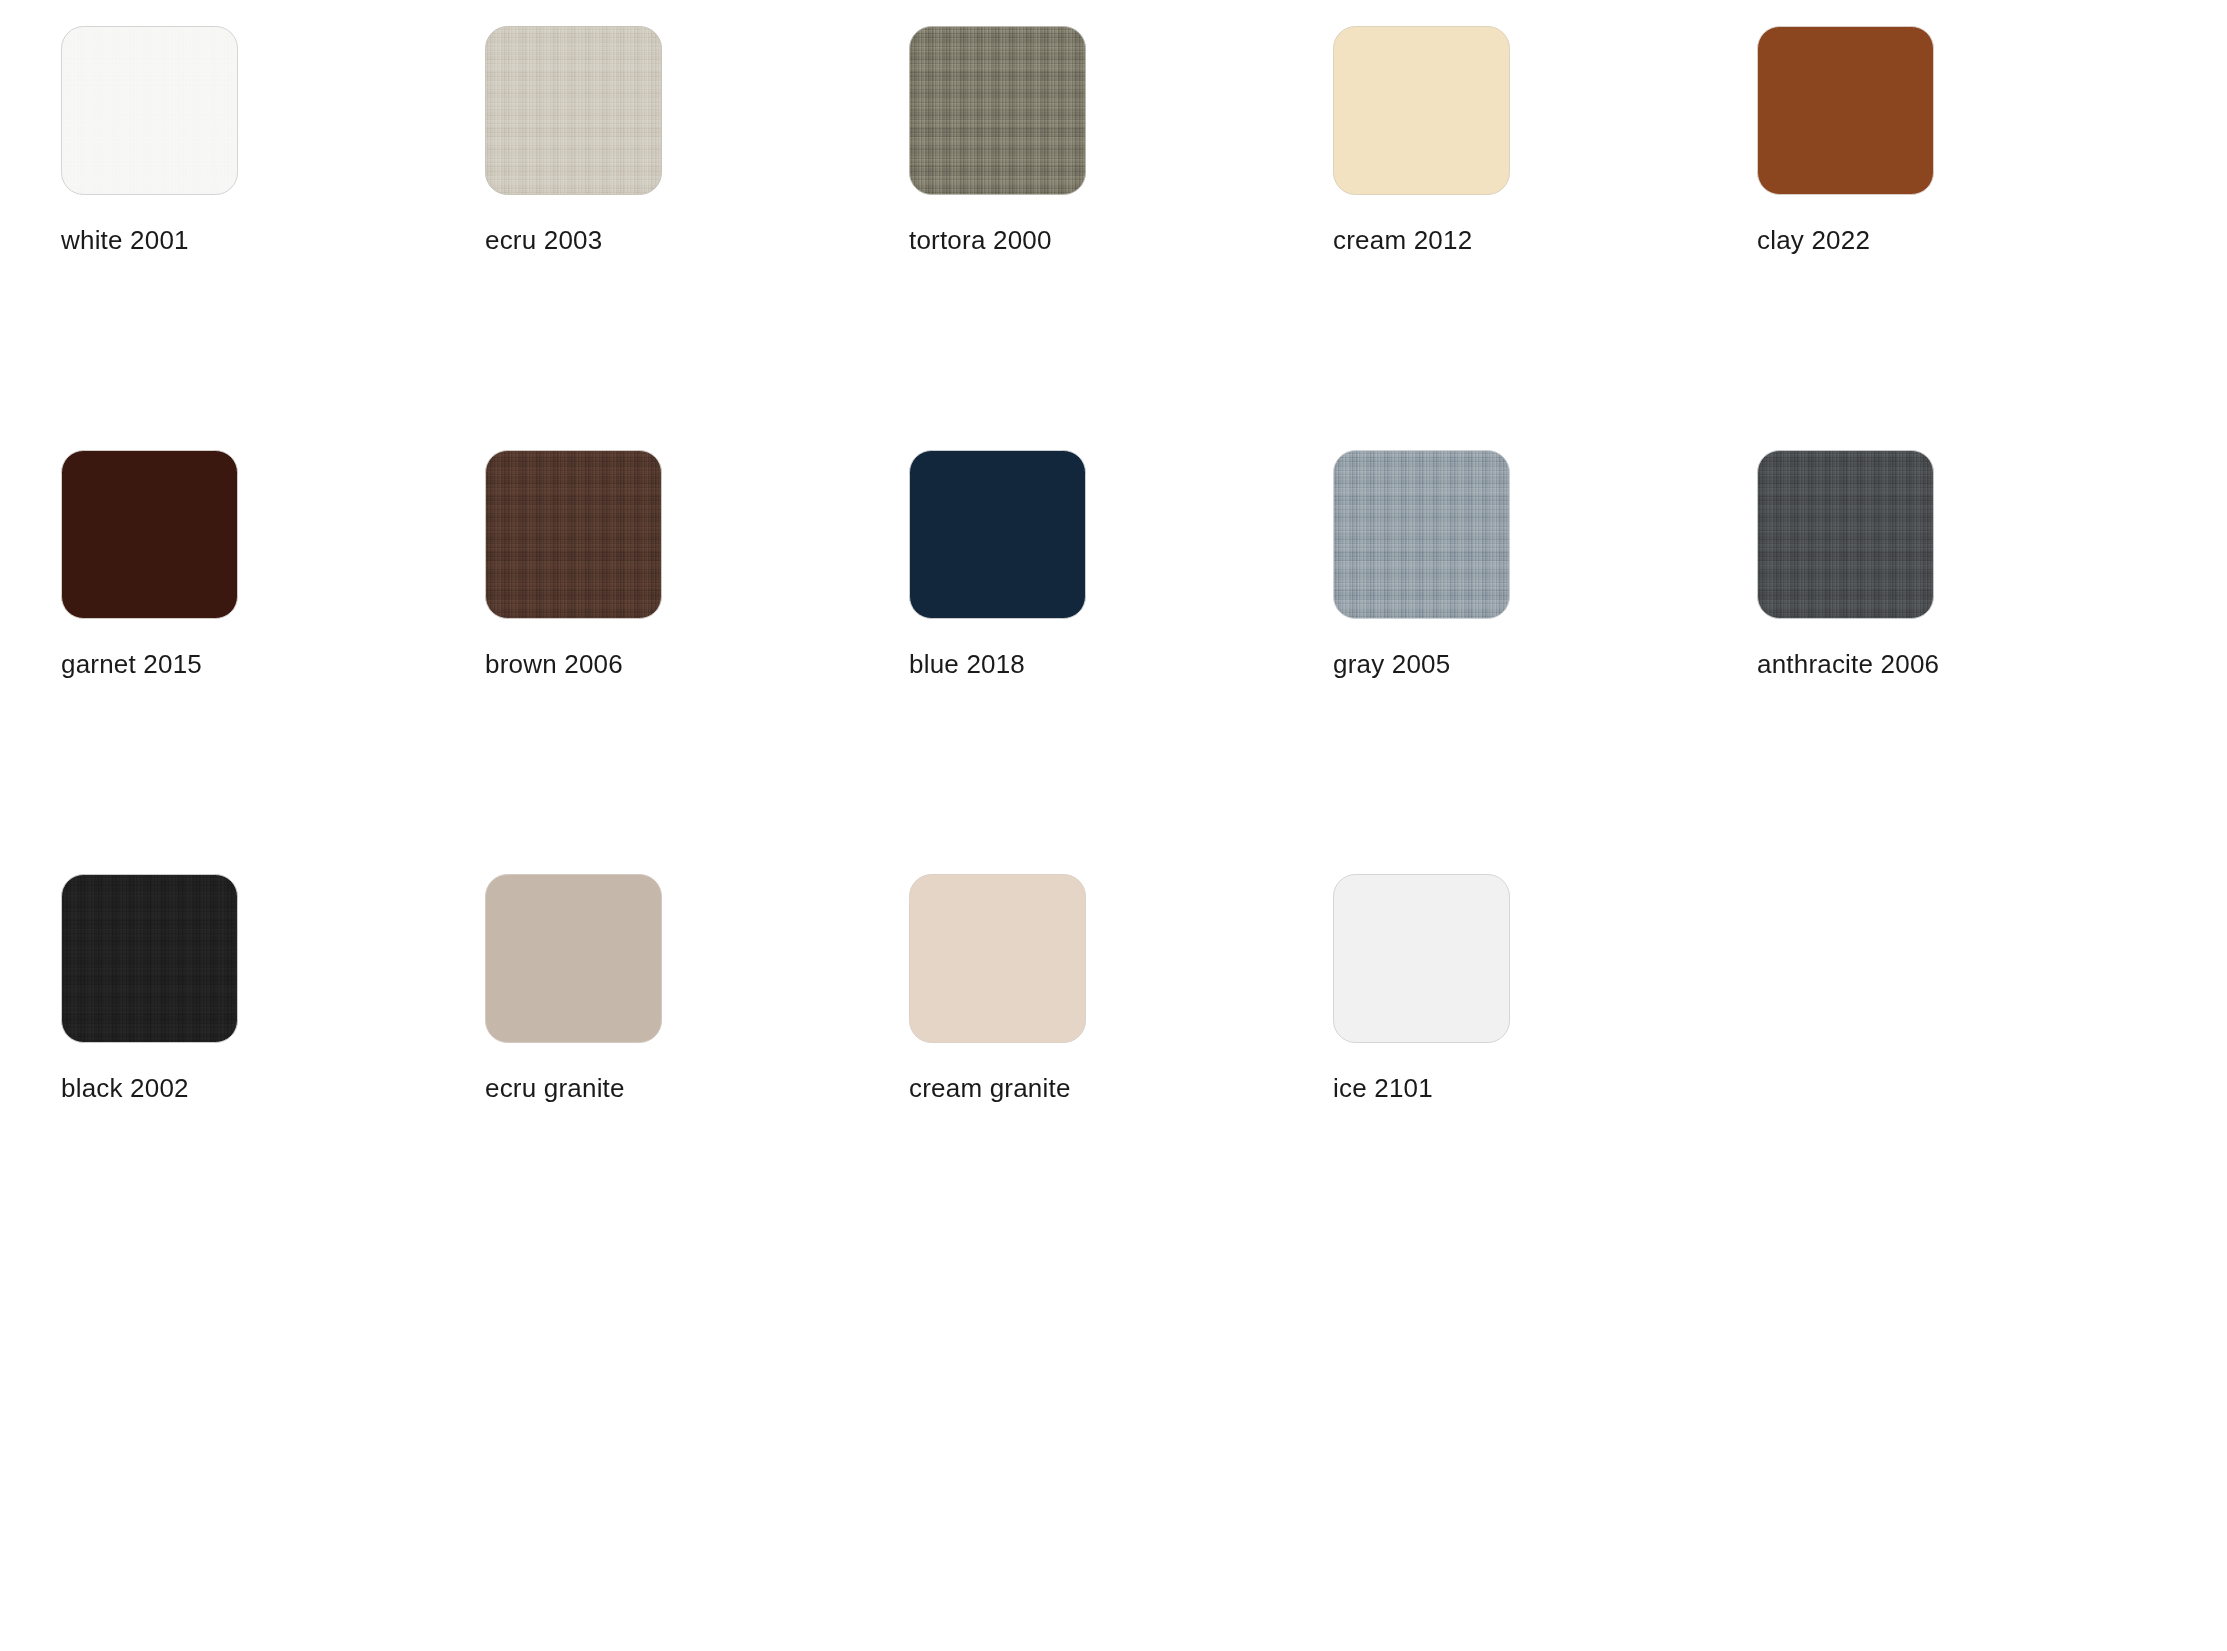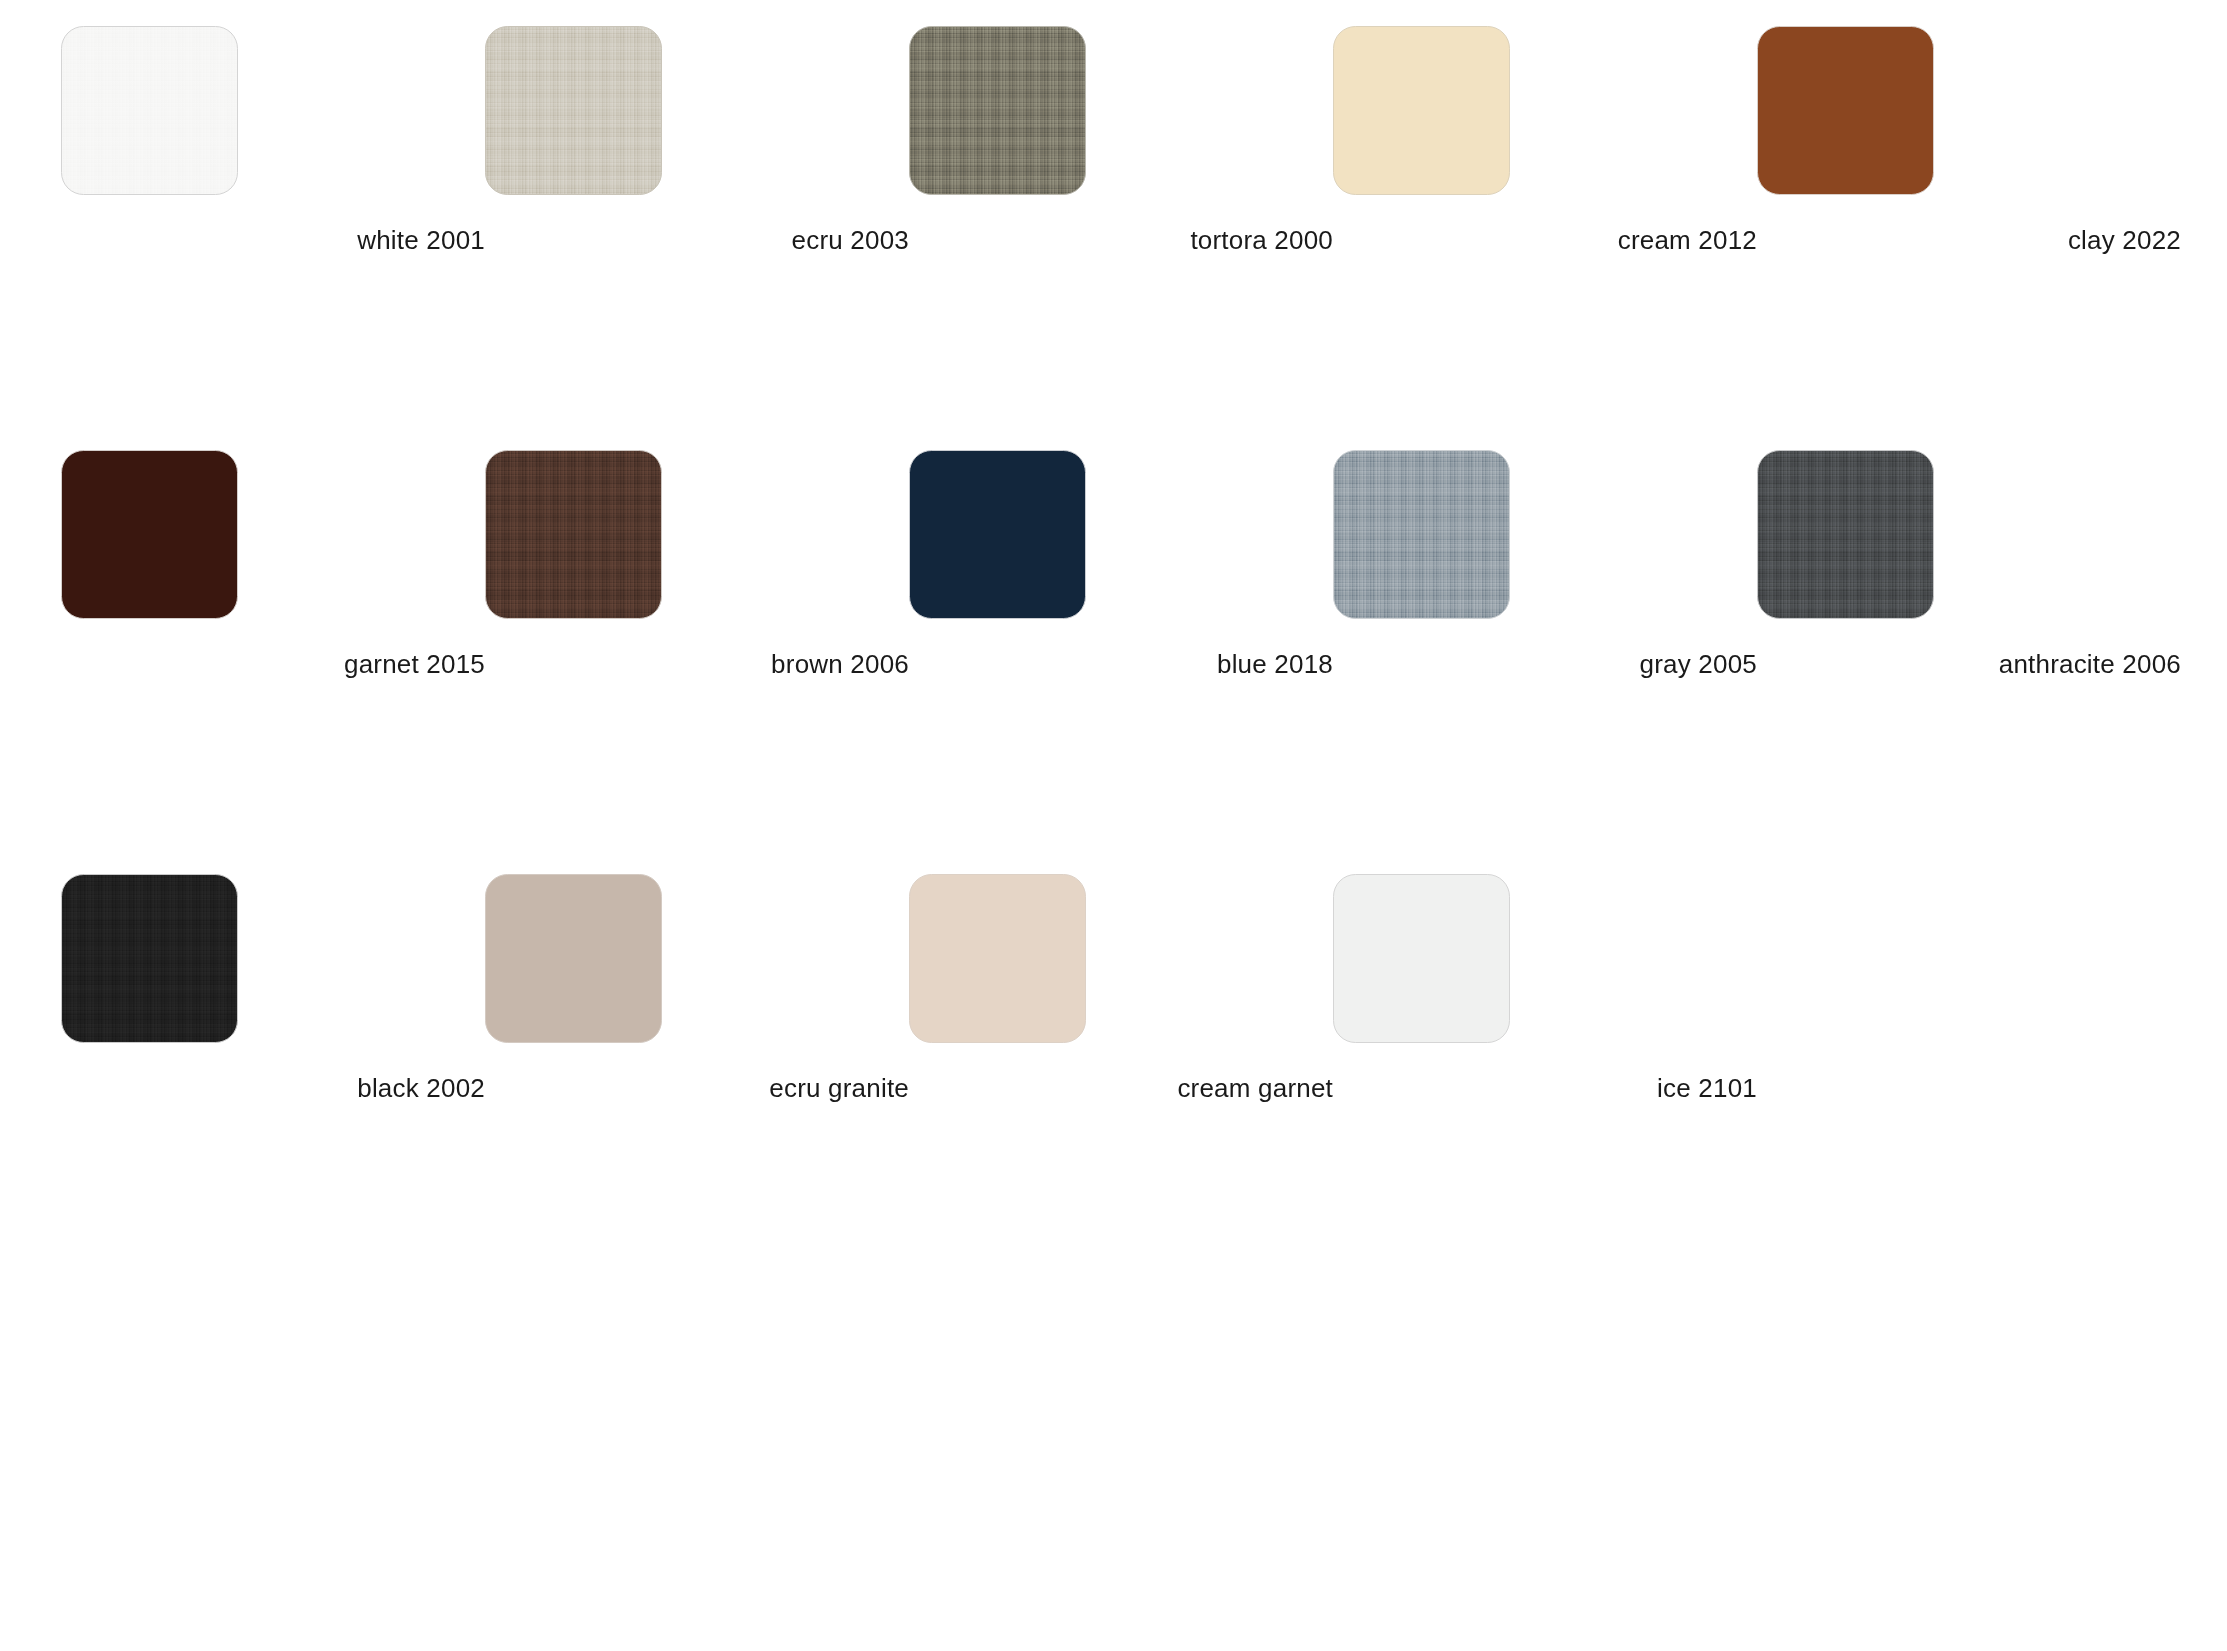--- a/index.html
+++ b/index.html
@@ -19,21 +19,20 @@
     grid-template-columns: repeat(5, 424px);
     grid-auto-rows: 424px;
     padding: 26px 0 0 61px;
     box-sizing: border-box;
   }
 
   .swatch-cell {
     width: 424px;
     height: 424px;
     box-sizing: border-box;
-    text-align: right;
   }
 
   .swatch-chip {
     width: 177px;
     height: 169px;
     border-radius: 22.5px;
     border: 1.7px solid #d7d7d7;
     box-sizing: border-box;
     position: relative;
     overflow: hidden;
@@ -138,21 +137,21 @@
     <div class="swatch-cell">
       <div class="swatch-chip textured" style="background: rgb(30, 30, 30); border-color: rgb(201, 201, 201);"></div>
       <div class="swatch-label">black 2002</div>
     </div>
     <div class="swatch-cell">
       <div class="swatch-chip" style="background: rgb(198, 183, 171); border-color: rgb(212, 202, 194);"></div>
       <div class="swatch-label">ecru granite</div>
     </div>
     <div class="swatch-cell">
       <div class="swatch-chip" style="background: rgb(229, 213, 198); border-color: rgb(221, 209, 198);"></div>
-      <div class="swatch-label">cream garnet</div>
+      <div class="swatch-label">cream granite</div>
     </div>
     <div class="swatch-cell">
       <div class="swatch-chip" style="background: rgb(240, 241, 240); border-color: rgb(213, 213, 213);"></div>
       <div class="swatch-label">ice 2101</div>
     </div>
     <div class="swatch-cell empty"></div>
     <div class="swatch-cell empty"></div>
     <div class="swatch-cell empty"></div>
     <div class="swatch-cell empty"></div>
   </main>

